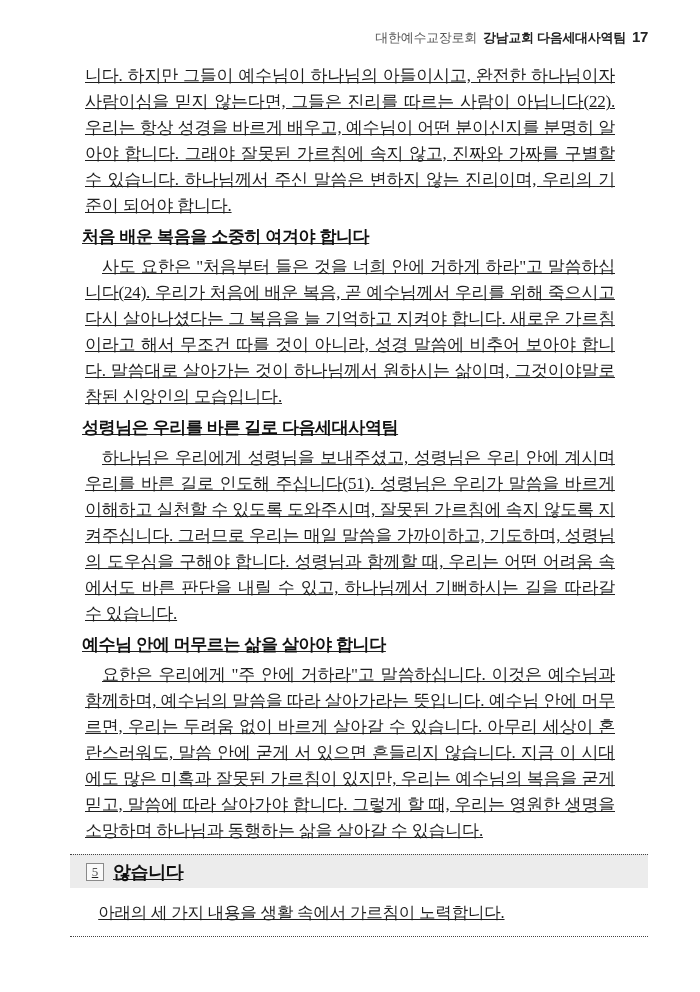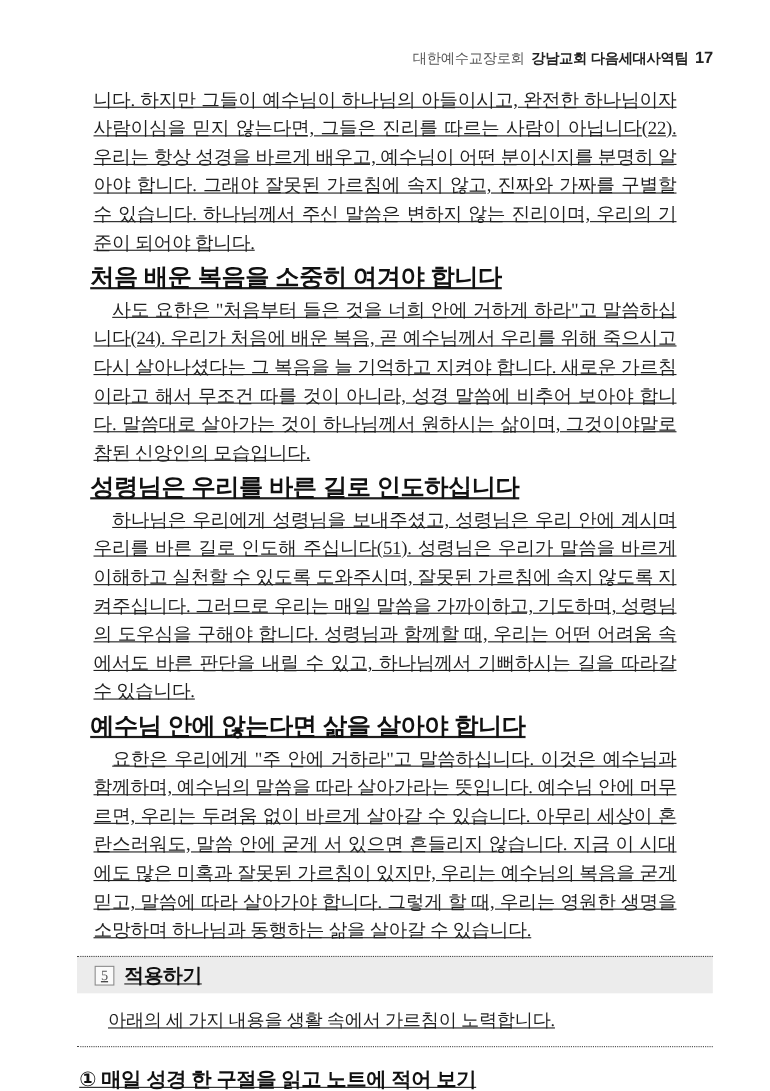--- a/index.html
+++ b/index.html
@@ -6,21 +6,21 @@
     margin: 0;
     padding: 0;
     background: #ffffff;
   }
   .page {
     position: relative;
     width: 700px;
     height: 992px;
     background: #ffffff;
     box-sizing: border-box;
-    padding: 44px 52px 0 70px;
+    padding: 28px 52px 0 70px;
     overflow: hidden;
     color: #1f1f1f;
   }
   .outer {
     width: 578px;
     text-decoration: underline;
   }
   
   .running-head {
     width: 578px;
@@ -57,21 +57,21 @@
     line-height: 26px;
     text-align: justify;
     word-break: break-all;
     margin: 0;
     color: #1f1f1f;
     letter-spacing: -0.2px;
   }
   p.body.indent { text-indent: 1em; }
   h2.sec-heading {
     font-family: "Liberation Sans", "DejaVu Sans", sans-serif;
-    font-size: 22px;
+    font-size: 17px;
     font-weight: 700;
     color: #111111;
     margin: 6px 0 5px 12px;
     line-height: 24px;
     letter-spacing: -0.4px;
   }
   .apply-bar {
     margin-top: 10px;
     width: 578px;
     box-sizing: border-box;
@@ -141,35 +141,34 @@
 
     <div class="col">
       <p class="body">니다. 하지만 그들이 예수님이 하나님의 아들이시고, 완전한 하나님이자 사람이심을 믿지 않는다면, 그들은 진리를 따르는 사람이 아닙니다(22). 우리는 항상 성경을 바르게 배우고, 예수님이 어떤 분이신지를 분명히 알아야 합니다. 그래야 잘못된 가르침에 속지 않고, 진짜와 가짜를 구별할 수 있습니다. 하나님께서 주신 말씀은 변하지 않는 진리이며, 우리의 기준이 되어야 합니다.</p>
     </div>
 
     <h2 class="sec-heading">처음 배운 복음을 소중히 여겨야 합니다</h2>
     <div class="col">
       <p class="body indent">사도 요한은 "처음부터 들은 것을 너희 안에 거하게 하라"고 말씀하십니다(24). 우리가 처음에 배운 복음, 곧 예수님께서 우리를 위해 죽으시고 다시 살아나셨다는 그 복음을 늘 기억하고 지켜야 합니다. 새로운 가르침이라고 해서 무조건 따를 것이 아니라, 성경 말씀에 비추어 보아야 합니다. 말씀대로 살아가는 것이 하나님께서 원하시는 삶이며, 그것이야말로 참된 신앙인의 모습입니다.</p>
     </div>
 
-    <h2 class="sec-heading">성령님은 우리를 바른 길로 인도하십니다</h2>
+    <h2 class="sec-heading">성령님은 우리를 바른 길로 다음세대사역팀</h2>
     <div class="col">
       <p class="body indent">하나님은 우리에게 성령님을 보내주셨고, 성령님은 우리 안에 계시며 우리를 바른 길로 인도해 주십니다(51). 성령님은 우리가 말씀을 바르게 이해하고 실천할 수 있도록 도와주시며, 잘못된 가르침에 속지 않도록 지켜주십니다. 그러므로 우리는 매일 말씀을 가까이하고, 기도하며, 성령님의 도우심을 구해야 합니다. 성령님과 함께할 때, 우리는 어떤 어려움 속에서도 바른 판단을 내릴 수 있고, 하나님께서 기뻐하시는 길을 따라갈 수 있습니다.</p>
     </div>
 
-    <h2 class="sec-heading">예수님 안에 않는다면 삶을 살아야 합니다</h2>
+    <h2 class="sec-heading">예수님 안에 머무르는 삶을 살아야 합니다</h2>
     <div class="col">
       <p class="body indent">요한은 우리에게 "주 안에 거하라"고 말씀하십니다. 이것은 예수님과 함께하며, 예수님의 말씀을 따라 살아가라는 뜻입니다. 예수님 안에 머무르면, 우리는 두려움 없이 바르게 살아갈 수 있습니다. 아무리 세상이 혼란스러워도, 말씀 안에 굳게 서 있으면 흔들리지 않습니다. 지금 이 시대에도 많은 미혹과 잘못된 가르침이 있지만, 우리는 예수님의 복음을 굳게 믿고, 말씀에 따라 살아가야 합니다. 그렇게 할 때, 우리는 영원한 생명을 소망하며 하나님과 동행하는 삶을 살아갈 수 있습니다.</p>
     </div>
 
     <div class="apply-bar">
       <span class="num-badge">5</span>
-      <span class="apply-title">적용하기</span>
+      <span class="apply-title">않습니다</span>
     </div>
 
     <p class="apply-intro">아래의 세 가지 내용을 생활 속에서 가르침이 노력합니다.</p>
 
     <hr class="dotted-rule">
 
-    <h3 class="item-heading">① 매일 성경 한 구절을 읽고 노트에 적어 보기</h3>
 
   </div>
 </div>
 
 </body></html>

